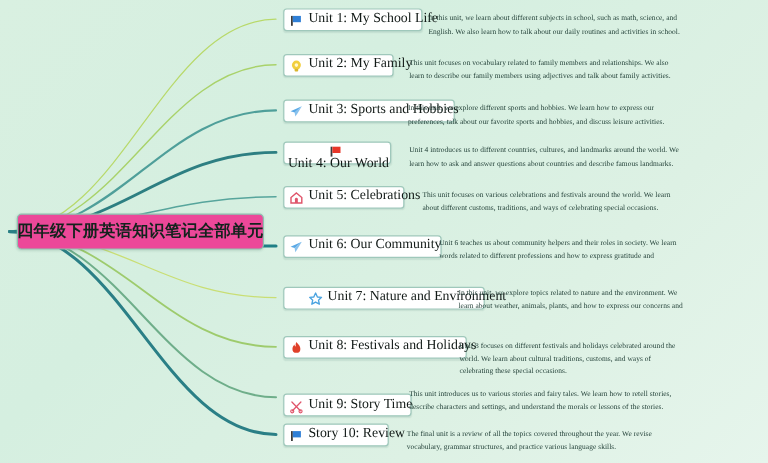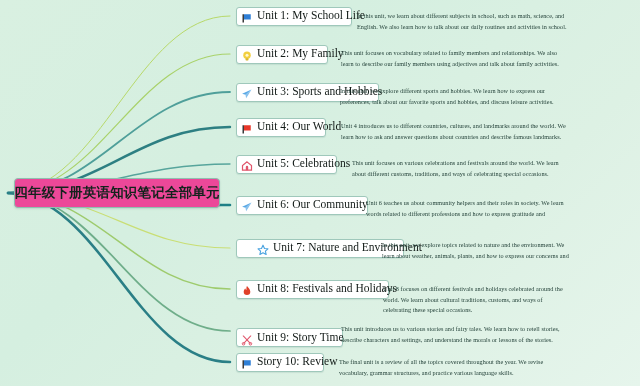--- a/index.html
+++ b/index.html
@@ -132,21 +132,21 @@
           </svg></span>
         <span class="u-label">Unit 2: My Family</span>
       </div>
       <div class="unit-node" style="left: 236px; top: 82.5px; width: 143px;">
         <span class="u-icon"><svg xmlns="http://www.w3.org/2000/svg" viewBox="0 0 16 16">
             <path d="M14 2 L1.5 7.6 L6 9 L14 2 Z" fill="#5aa9e6"></path>
             <path d="M14 2 L6 9 L6.8 13.5 L9 10.4 Z" fill="#5aa9e6" opacity="0.72"></path>
           </svg></span>
         <span class="u-label">Unit 3: Sports and Hobbies</span>
       </div>
-      <div class="unit-node" style="left: 236px; top: 117.5px; width: 90px;">
+      <div class="unit-node" style="left: 236px; top: 117.5px; width: 90px; flex-direction: column;">
         <span class="u-icon"><svg xmlns="http://www.w3.org/2000/svg" viewBox="0 0 16 16">
             <rect x="2" y="3" width="2" height="11" fill="#3b3b3b"></rect>
             <rect x="4" y="3" width="9" height="7" fill="#e8372a"></rect>
           </svg></span>
         <span class="u-label">Unit 4: Our World</span>
       </div>
       <div class="unit-node" style="left: 236px; top: 154.5px; width: 101px;">
         <span class="u-icon"><svg xmlns="http://www.w3.org/2000/svg" viewBox="0 0 16 16">
             <path d="M8 2.5 L14 7.5 V13.5 H2 V7.5 Z" fill="none" stroke="#e0556b" stroke-width="1.6"></path>
             <path d="M6.4 13.5 V9.4 a1.6 1.6 0 0 1 3.2 0 V13.5 Z" fill="#e0556b"></path>

